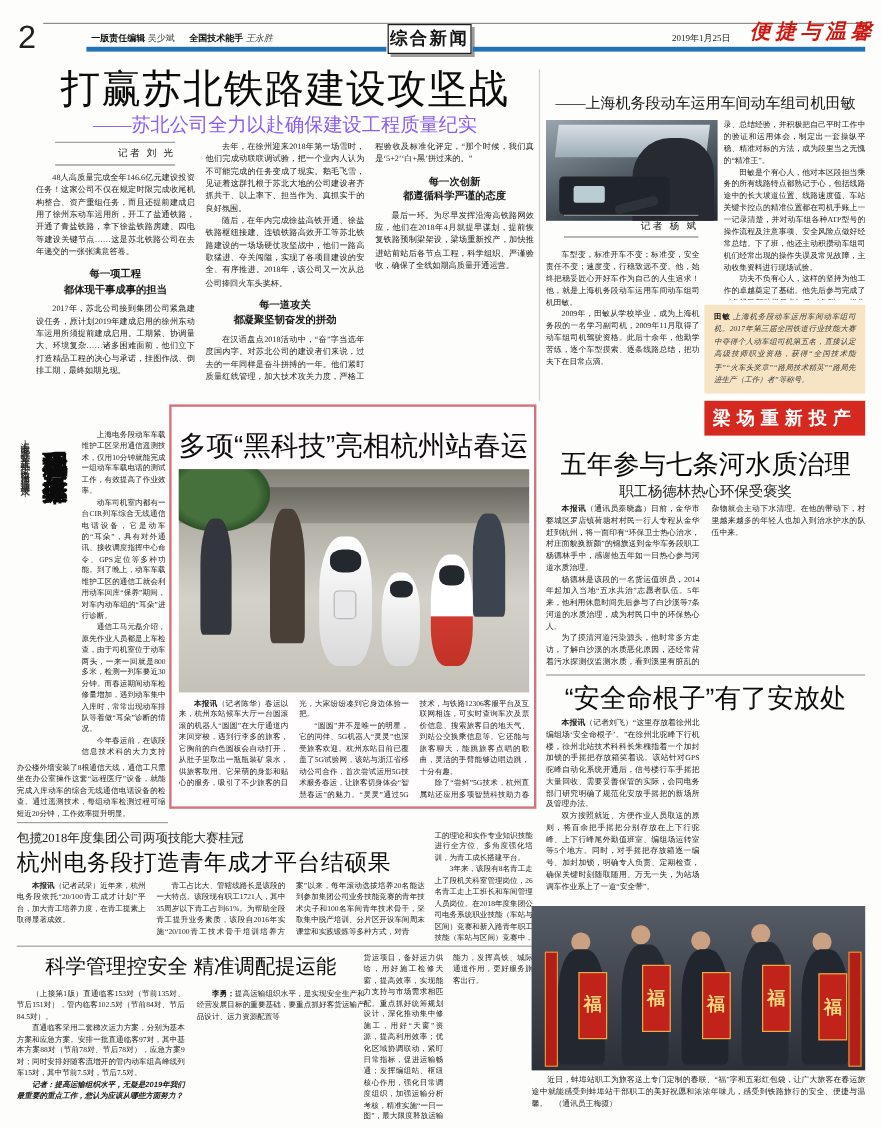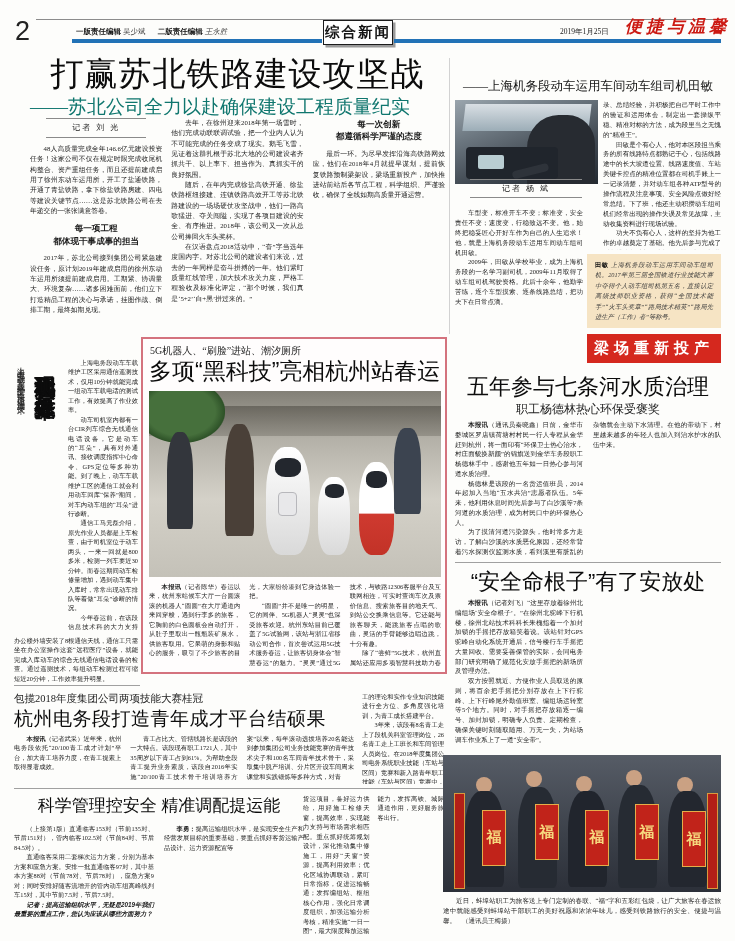--- a/index.html
+++ b/index.html
@@ -10,21 +10,21 @@
   .sans{font-family:"Liberation Sans","DejaVu Sans",sans-serif}
   .hl{font-weight:normal;text-align:center;font-family:"Liberation Sans","DejaVu Sans",sans-serif;color:#0c0c0c}
   .body-txt{font-size:6.8px;line-height:1.52;text-align:justify;overflow:hidden;color:#1b1b1b}
   .body-sm{font-size:6.3px;line-height:1.5;text-align:justify;overflow:hidden;color:#1b1b1b}
   .body-txt p,.body-sm p{text-indent:2em;margin:0}
   .noindent{text-indent:0 !important}
   .cols-2{column-count:2;column-gap:10px;column-fill:auto}
   .cols-3{column-count:3;column-gap:9px;column-fill:auto}
   .crosshead{font-family:"Liberation Sans",sans-serif;font-weight:bold;font-size:8.6px;line-height:1.45;
              text-align:center;white-space:pre-line;margin:6px 0;text-indent:0 !important}
-  .byline{font-size:8px;text-align:center;letter-spacing:2px;padding:3px 0;margin:0 16px 6px;
+  .byline{font-size:8px;text-align:right;letter-spacing:2px;padding:3px 0;margin:0 16px 6px;
           border-top:1px solid #8a8a8a;border-bottom:1px solid #8a8a8a;text-indent:0 !important}
   .hr{background:#a0a0a0}
   .vr{background:#d2d2d2}
   .qa{font-weight:bold;font-style:italic;font-family:"Liberation Sans",sans-serif}
   .credit{margin-left:6px;color:#333}
   .vertical{writing-mode:vertical-rl;text-orientation:upright}
   
   .photo{overflow:hidden;position:absolute}
   .cab{background:linear-gradient(160deg,#9aa5ad 0%,#6e7982 30%,#3d454e 68%,#232a32 100%)}
   .cab-glass{position:absolute;left:6%;top:5%;width:88%;height:32%;background:linear-gradient(#d9dfe4,#9cadb7);transform:skewX(-7deg)}
@@ -49,44 +49,46 @@
 <body>
 
 <div id="sheet">
 
   <div class="abs" style="left:36px;top:19px;width:685px;height:1px;background:#8c8c8c"></div>
   <div class="abs" style="left:15px;top:16px;font-size:27px;font-weight:400;font-family:'Liberation Sans',sans-serif;color:#222">2</div>
 
   <div class="abs sans" style="left:76px;top:27px;font-size:7.5px;color:#111">
     <b>一版责任编辑</b>
     <span style="color:#444;margin-right:10px">吴少斌</span>
-    <b>二版责任编辑</b>
+    <b>全国技术能手</b>
     <span style="font-style:italic;color:#444">王永胜</span>
   </div>
 
   <div class="abs" style="left:72px;top:39px;width:250px;height:4px;background:#2272b6"></div>
   <div class="abs sans" style="left:323px;top:20px;width:70px;height:25px;background:#fff;border:1.5px solid #1c1c1c;
        box-shadow:2.5px 2.5px 0 #9a9a9a;display:flex;align-items:center;justify-content:center;
        font-size:14.5px;font-weight:bold;letter-spacing:2px">综合新闻</div>
   <div class="abs" style="left:394px;top:39px;width:327px;height:4px;background:#2272b6"></div>
 
   <div class="abs" style="left:560px;top:27px;font-size:7.5px;color:#222">2019年1月25日</div>
   <div class="abs" style="left:625px;top:15px;font-size:17px;font-weight:bold;font-style:italic;color:#cc1a13;letter-spacing:4px">便捷与温馨</div>
 
   <div class="abs hl" style="left:30px;top:52px;width:415px;font-size:33px;letter-spacing:1px">打赢苏北铁路建设攻坚战</div>
-  <div class="abs" style="left:30px;top:94px;width:415px;font-size:19px;color:#0f766e">——苏北公司全力以赴确保建设工程质量纪实</div>
+  <div class="abs" style="left:30px;top:94px;width:415px;font-size:16px;text-align:center;color:#8b5cf6">——苏北公司全力以赴确保建设工程质量纪实</div>
 
   <div class="abs body-txt cols-3" style="left:30px;top:118px;width:415px;height:214px">
     <div class="byline">记者 刘 光</div>
     <p>48人高质量完成全年146.6亿元建设投资任务！这家公司不仅在规定时限完成收尾机构整合、资产重组任务，而且还提前建成启用了徐州东动车运用所，开工了盐通铁路，开通了青盐铁路，拿下徐盐铁路房建、四电等建设关键节点……这是苏北铁路公司在去年递交的一张张满意答卷。</p>
     <div class="crosshead">每一项工程
 都体现干事成事的担当</div>
     <p>2017年，苏北公司接到集团公司紧急建设任务，原计划2019年建成启用的徐州东动车运用所须提前建成启用。工期紧、协调量大、环境复杂……诸多困难面前，他们立下打造精品工程的决心与承诺，挂图作战、倒排工期，最终如期兑现。</p>
     <p>去年，在徐州迎来2018年第一场雪时，他们完成动联联调试验，把一个业内人认为不可能完成的任务变成了现实。鹅毛飞雪，见证着这群扎根于苏北大地的公司建设者齐抓共干、以上率下、担当作为、真抓实干的良好氛围。</p>
     <p>随后，在年内完成徐盐高铁开通、徐盐铁路枢纽接建、连镇铁路高效开工等苏北铁路建设的一场场硬仗攻坚战中，他们一路高歌猛进、夺关闯隘，实现了各项目建设的安全、有序推进。2018年，该公司又一次从总公司捧回火车头奖杯。</p>
+    <div class="crosshead">每一道攻关
+都凝聚坚韧奋发的拼劲</div>
     <p>在汉语盘点2018活动中，“奋”字当选年度国内字。对苏北公司的建设者们来说，过去的一年同样是奋斗拼搏的一年。他们紧盯质量红线管理，加大技术攻关力度，严格工程验收及标准化评定，“那个时候，我们真是‘5+2’‘白+黑’拼过来的。”</p>
     <div class="crosshead">每一次创新
 都遵循科学严谨的态度</div>
     <p>最后一环。为尽早发挥沿海高铁路网效应，他们在2018年4月就提早谋划，提前恢复铁路预制梁架设，梁场重新投产，加快推进站前站后各节点工程，科学组织、严谨验收，确保了全线如期高质量开通运营。</p>
   </div>
 
   <div class="abs vr" style="left:449px;top:58px;width:1px;height:276px"></div>
 
   <div class="abs" style="left:455px;top:78px;width:266px;font-size:12.5px;text-align:center">——上海机务段动车运用车间动车组司机田敏</div>
 
@@ -124,21 +126,20 @@
     <p>动车司机室内都有一台CIR列车综合无线通信电话设备，它是动车的“耳朵”，具有对外通讯、接收调度指挥中心命令、GPS定位等多种功能。到了晚上，动车车载维护工区的通信工就会利用动车回库“保养”期间，对车内动车组的“耳朵”进行诊断。</p>
     <p>通信工马元磊介绍，原先作业人员都是上车检查，由于司机室位于动车两头，一来一回就是800多米，检测一列车要近30分钟。而春运期间动车检修量增加，遇到动车集中入库时，常常出现动车排队等着做“耳朵”诊断的情况。</p>
     <p>今年春运前，在该段信息技术科的大力支持下，工区应用遥测监测技术，在办公室里架起了一台遥测设备，在</p>
   </div>
   <div class="abs body-sm" style="left:14px;top:636px;width:124px;height:46px">
     <p class="noindent">办公楼外墙安装了8根通信天线，通信工只需坐在办公室操作这套“远程医疗”设备，就能完成入库动车的综合无线通信电话设备的检查。通过遥测技术，每组动车检测过程可缩短近20分钟，工作效率提升明显。</p>
   </div>
   <div class="abs hr" style="left:14px;top:685px;width:126px;height:1px"></div>
 
   <div class="abs" style="left:141px;top:337px;width:306px;height:337px;border:2px solid #d4737e;background:#fffdfd">
-    <div class="abs" style="left:7px;top:5px;width:290px;font-size:10px;color:#222">5G机器人、“刷脸”进站、潮汐厕所</div>
     <div class="abs hl" style="left:6px;top:17px;width:292px;font-size:23px;text-align:left">多项“黑科技”亮相杭州站春运</div>
 
     <div class="photo station" style="left:6px;top:52px;width:292px;height:186px">
       <div class="crowd"></div>
       <div class="plant"></div>
       <div class="figure" style="left:6%;top:22%;width:9%;height:52%"></div>
       <div class="figure" style="left:26%;top:18%;width:10%;height:60%;background:#4a4038"></div>
       <div class="figure" style="left:84%;top:20%;width:9%;height:46%;background:#3c4450"></div>
       <div class="robot" style="left:40%;top:30%;width:15%;height:58%">
         <div class="visor"></div>

